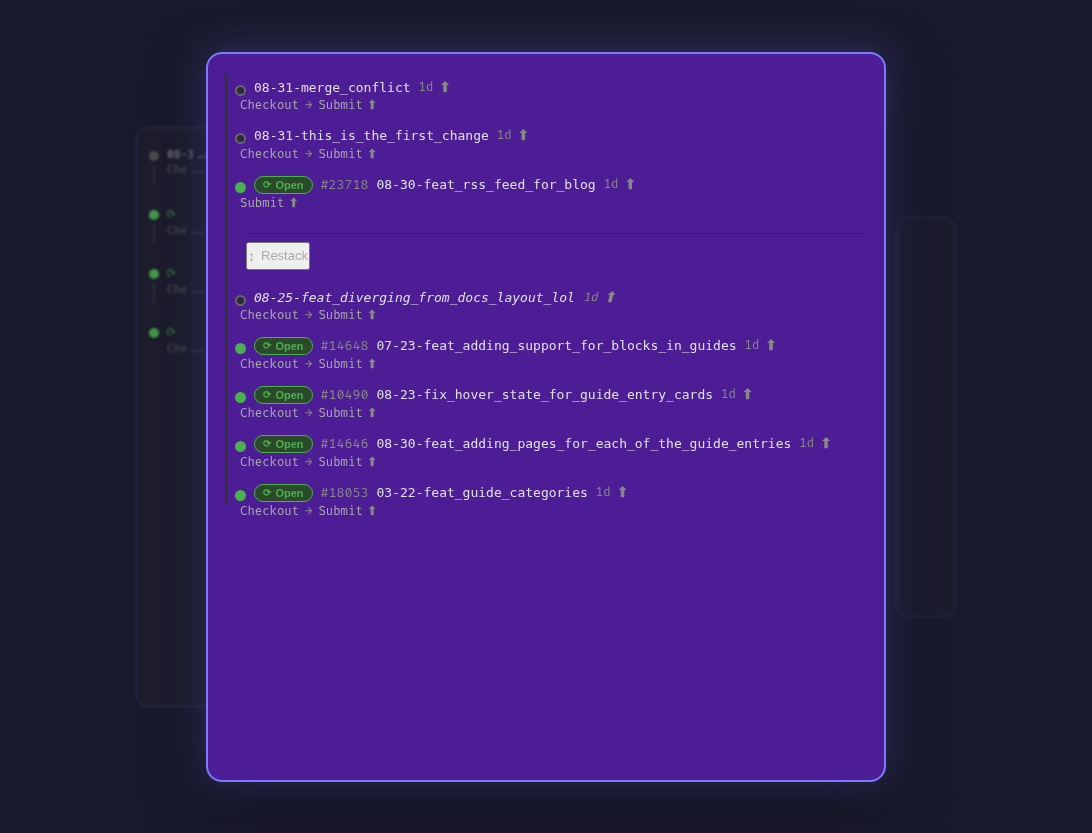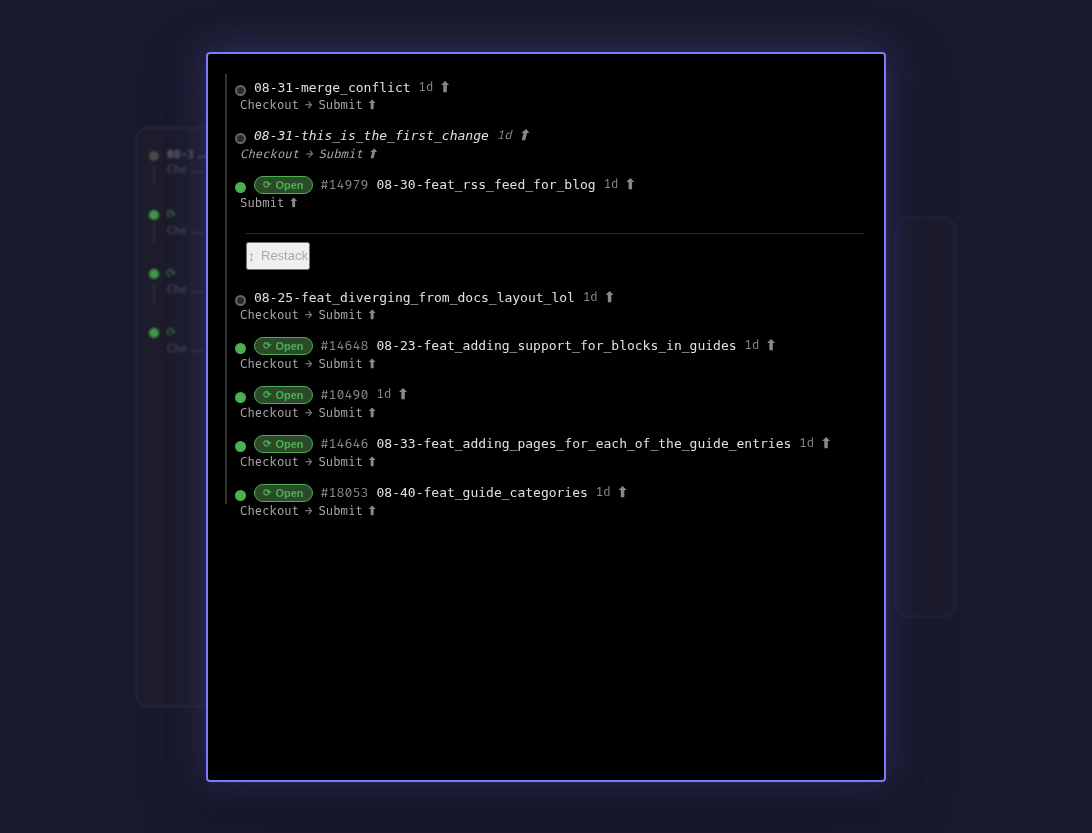--- a/index.html
+++ b/index.html
@@ -89,22 +89,22 @@
       filter: blur(1px);
       z-index: 1;
     }
 
     
     .main-panel {
       position: relative;
       z-index: 2;
       width: 680px;
       height: 730px;
-      background: #000000;
-      border-radius: 4px;
+      background: #4c1d95;
+      border-radius: 16px;
       border: 2px solid #7b7bff;
       box-shadow: 0 0 40px rgba(123, 123, 255, 0.3), 0 20px 60px rgba(0,0,0,0.5);
       overflow: hidden;
       display: flex;
     }
 
     
     .content-area {
       flex: 1;
       overflow-y: auto;
@@ -337,21 +337,21 @@
             </div>
           </div>
         </div>
       </div>
 
       <div class="item-block">
         <div class="segment">
           <div class="segment-line-col">
               <div class="seg-line" style="height:100%;"></div>
             </div>
-          <div style="flex:1;padding-bottom:4px;font-style:italic;">
+          <div style="flex:1;padding-bottom:4px;">
             <div class="node-main-row" style="padding-top:4px;">
               <div class="node-dot" style="margin-left:-5px;flex-shrink:0;"></div>
               <span class="branch-name">08-31-this_is_the_first_change</span>
               <span class="branch-age">1d</span>
               <span class="cloud-icon">⬆</span>
             </div>
             <div class="node-actions">
               <span class="action-link">Checkout</span>
               <span class="action-arrow">→</span>
               <span class="action-link">Submit</span>
@@ -367,21 +367,21 @@
               <div class="seg-line" style="height:100%;"></div>
             </div>
           <div style="flex:1;">
 
             <div class="node-main-row" style="padding-top:4px;">
               <div class="node-dot green" style="margin-left:-5px;flex-shrink:0;"></div>
               <span class="open-badge">
                 <span class="open-badge-icon">⟳</span>
                 <span>Open</span>
               </span>
-              <span class="pr-number">#14979</span>
+              <span class="pr-number">#23718</span>
               <span class="branch-name">08-30-feat_rss_feed_for_blog</span>
               <span class="branch-age">1d</span>
               <span class="cloud-icon">⬆</span>
             </div>
             <div class="node-actions">
               <span class="action-link">Submit</span>
               <span class="cloud-icon" style="font-size:11px;">⬆</span>
             </div>
 
             <div style="padding-left:6px;padding-bottom:12px;padding-top:4px;">
@@ -394,21 +394,21 @@
           </div>
         </div>
       </div>
 
       <div class="item-block">
         <div class="segment">
           <div class="segment-line-col">
               <div class="seg-line" style="height:100%;"></div>
             </div>
           <div style="flex:1;padding-bottom:4px;">
-            <div class="node-main-row" style="padding-top:8px;">
+            <div class="node-main-row" style="padding-top:8px;font-style:italic;">
               <div class="node-dot" style="margin-left:-5px;flex-shrink:0;"></div>
               <span class="branch-name">08-25-feat_diverging_from_docs_layout_lol</span>
               <span class="branch-age">1d</span>
               <span class="cloud-icon">⬆</span>
             </div>
             <div class="node-actions">
               <span class="action-link">Checkout</span>
               <span class="action-arrow">→</span>
               <span class="action-link">Submit</span>
               <span class="cloud-icon" style="font-size:11px;">⬆</span>
@@ -423,21 +423,21 @@
               <div class="seg-line" style="height:100%;"></div>
             </div>
           <div style="flex:1;padding-bottom:4px;">
             <div class="node-main-row" style="padding-top:4px;">
               <div class="node-dot green" style="margin-left:-5px;flex-shrink:0;"></div>
               <span class="open-badge">
                 <span class="open-badge-icon">⟳</span>
                 <span>Open</span>
               </span>
               <span class="pr-number">#14648</span>
-              <span class="branch-name">08-23-feat_adding_support_for_blocks_in_guides</span>
+              <span class="branch-name">07-23-feat_adding_support_for_blocks_in_guides</span>
               <span class="branch-age">1d</span>
               <span class="cloud-icon">⬆</span>
             </div>
             <div class="node-actions">
               <span class="action-link">Checkout</span>
               <span class="action-arrow">→</span>
               <span class="action-link">Submit</span>
               <span class="cloud-icon" style="font-size:11px;">⬆</span>
             </div>
           </div>
@@ -450,20 +450,21 @@
               <div class="seg-line" style="height:100%;"></div>
             </div>
           <div style="flex:1;padding-bottom:4px;">
             <div class="node-main-row" style="padding-top:4px;">
               <div class="node-dot green" style="margin-left:-5px;flex-shrink:0;"></div>
               <span class="open-badge">
                 <span class="open-badge-icon">⟳</span>
                 <span>Open</span>
               </span>
               <span class="pr-number">#10490</span>
+              <span class="branch-name">08-23-fix_hover_state_for_guide_entry_cards</span>
               <span class="branch-age">1d</span>
               <span class="cloud-icon">⬆</span>
             </div>
             <div class="node-actions">
               <span class="action-link">Checkout</span>
               <span class="action-arrow">→</span>
               <span class="action-link">Submit</span>
               <span class="cloud-icon" style="font-size:11px;">⬆</span>
             </div>
           </div>
@@ -476,21 +477,21 @@
               <div class="seg-line" style="height:100%;"></div>
             </div>
           <div style="flex:1;padding-bottom:4px;">
             <div class="node-main-row" style="padding-top:4px;">
               <div class="node-dot green" style="margin-left:-5px;flex-shrink:0;"></div>
               <span class="open-badge">
                 <span class="open-badge-icon">⟳</span>
                 <span>Open</span>
               </span>
               <span class="pr-number">#14646</span>
-              <span class="branch-name">08-33-feat_adding_pages_for_each_of_the_guide_entries</span>
+              <span class="branch-name">08-30-feat_adding_pages_for_each_of_the_guide_entries</span>
               <span class="branch-age">1d</span>
               <span class="cloud-icon">⬆</span>
             </div>
             <div class="node-actions">
               <span class="action-link">Checkout</span>
               <span class="action-arrow">→</span>
               <span class="action-link">Submit</span>
               <span class="cloud-icon" style="font-size:11px;">⬆</span>
             </div>
           </div>
@@ -503,21 +504,21 @@
               <div class="seg-line" style="height:50%;"></div>
             </div>
           <div style="flex:1;padding-bottom:4px;">
             <div class="node-main-row" style="padding-top:4px;">
               <div class="node-dot green" style="margin-left:-5px;flex-shrink:0;"></div>
               <span class="open-badge">
                 <span class="open-badge-icon">⟳</span>
                 <span>Open</span>
               </span>
               <span class="pr-number">#18053</span>
-              <span class="branch-name">08-40-feat_guide_categories</span>
+              <span class="branch-name">03-22-feat_guide_categories</span>
               <span class="branch-age">1d</span>
               <span class="cloud-icon">⬆</span>
             </div>
             <div class="node-actions">
               <span class="action-link">Checkout</span>
               <span class="action-arrow">→</span>
               <span class="action-link">Submit</span>
               <span class="cloud-icon" style="font-size:11px;">⬆</span>
             </div>
           </div>

